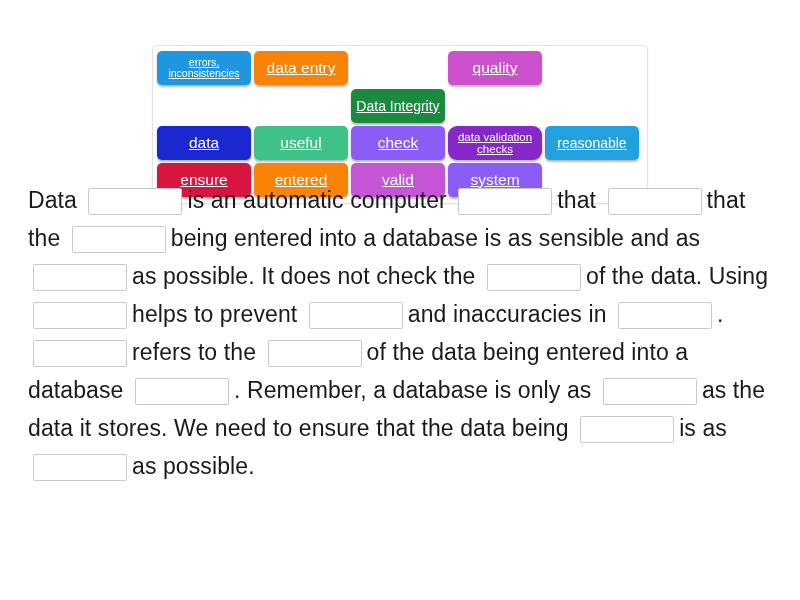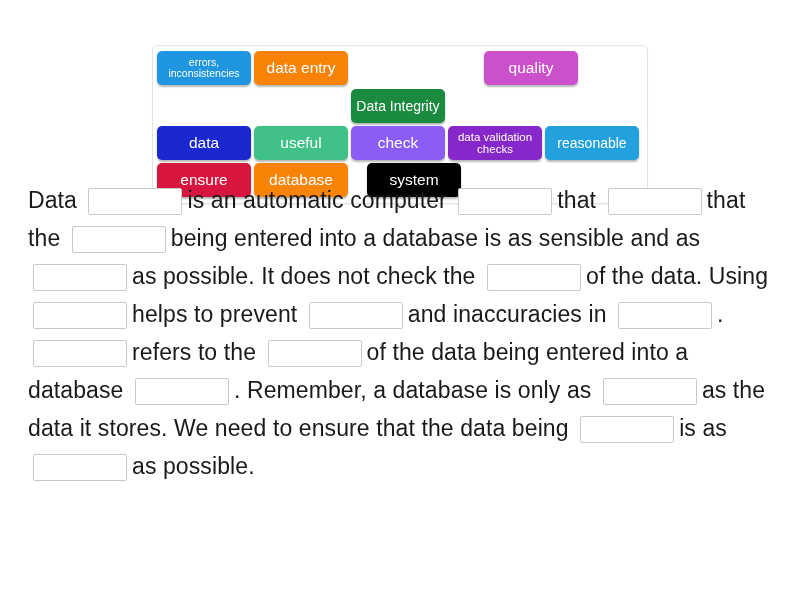--- a/index.html
+++ b/index.html
@@ -52,20 +52,21 @@
     text-align: center;
     color: #ffffff;
     font-family: "Liberation Sans", sans-serif;
     line-height: 1.05;
     padding: 0 3px;
     box-sizing: border-box;
     box-shadow: 0 2px 2px rgba(0,0,0,0.28);
     cursor: pointer;
     user-select: none;
     overflow: hidden;
+    text-decoration: underline;
   }
   .tile.size-lg  { font-size: 15.5px; }
   .tile.size-md  { font-size: 14px; }
   .tile.size-sm  { font-size: 11.5px; }
   .tile.size-xs  { font-size: 10.5px; }
 
   
   .cloze {
     position: absolute;
     left: 28px;
@@ -96,31 +97,32 @@
 </head>
 <body>
 
 <div id="app">
 
   <div class="word-bank" id="word-bank">
       <div class="word-row">
         <div class="tile size-xs" style="background: rgb(33, 150, 224);">errors, inconsistencies</div>
         <div class="tile size-lg" style="background: rgb(249, 131, 7);">data entry</div>
         <div class="tile size-md" style="background: rgb(26, 138, 63); margin-top: 38px;">Data Integrity</div>
-        <div class="tile size-lg" style="background: rgb(204, 79, 204); margin-left: 36px;">quality</div>
+        <div class="tile size-lg" style="background: rgb(204, 79, 204);">quality</div>
       </div>
       <div class="word-row">
         <div class="tile size-lg" style="background: rgb(27, 40, 207);">data</div>
         <div class="tile size-lg" style="background: rgb(63, 193, 136);">useful</div>
         <div class="tile size-lg" style="background: #8b5cf6;">check</div>
-        <div class="tile size-sm" style="background: rgb(134, 39, 201);">data validation checks</div>
+        <div class="tile size-sm" style="background: rgb(134, 39, 201); border-radius: 9px;">data validation checks</div>
         <div class="tile size-md" style="background: rgb(35, 160, 222);">reasonable</div>
       </div>
       <div class="word-row">
         <div class="tile size-lg" style="background: rgb(214, 22, 63);">ensure</div>
-        <div class="tile size-lg" style="background: rgb(249, 131, 7);">database</div>
-        <div class="tile size-lg" style="background: #000000; margin-left: 16px;">system</div>
+        <div class="tile size-lg" style="background: rgb(249, 131, 7);">entered</div>
+        <div class="tile size-lg" style="background: rgb(196, 86, 214);">valid</div>
+        <div class="tile size-lg" style="background: #8b5cf6;">system</div>
       </div>
     </div>
 
   <div class="cloze" id="cloze-paragraph"><span class="seg">Data</span> <span class="blank"></span><span class="seg">is an automatic computer</span> <span class="blank"></span><span class="seg">that</span> <span class="blank"></span><span class="seg">that the</span> <span class="blank"></span><span class="seg">being entered into a database is as sensible and as</span> <span class="blank"></span><span class="seg">as possible. It does not check the</span> <span class="blank"></span><span class="seg">of the data. Using</span> <span class="blank"></span><span class="seg">helps to prevent</span> <span class="blank"></span><span class="seg">and inaccuracies in</span> <span class="blank"></span><span class="seg">.</span> <span class="blank"></span><span class="seg">refers to the</span> <span class="blank"></span><span class="seg">of the data being entered into a database</span> <span class="blank"></span><span class="seg">. Remember, a database is only as</span> <span class="blank"></span><span class="seg">as the data it stores. We need to ensure that the data being</span> <span class="blank"></span><span class="seg">is as</span> <span class="blank"></span><span class="seg">as possible.</span> </div>
 
 </div>
 
 </body></html>

